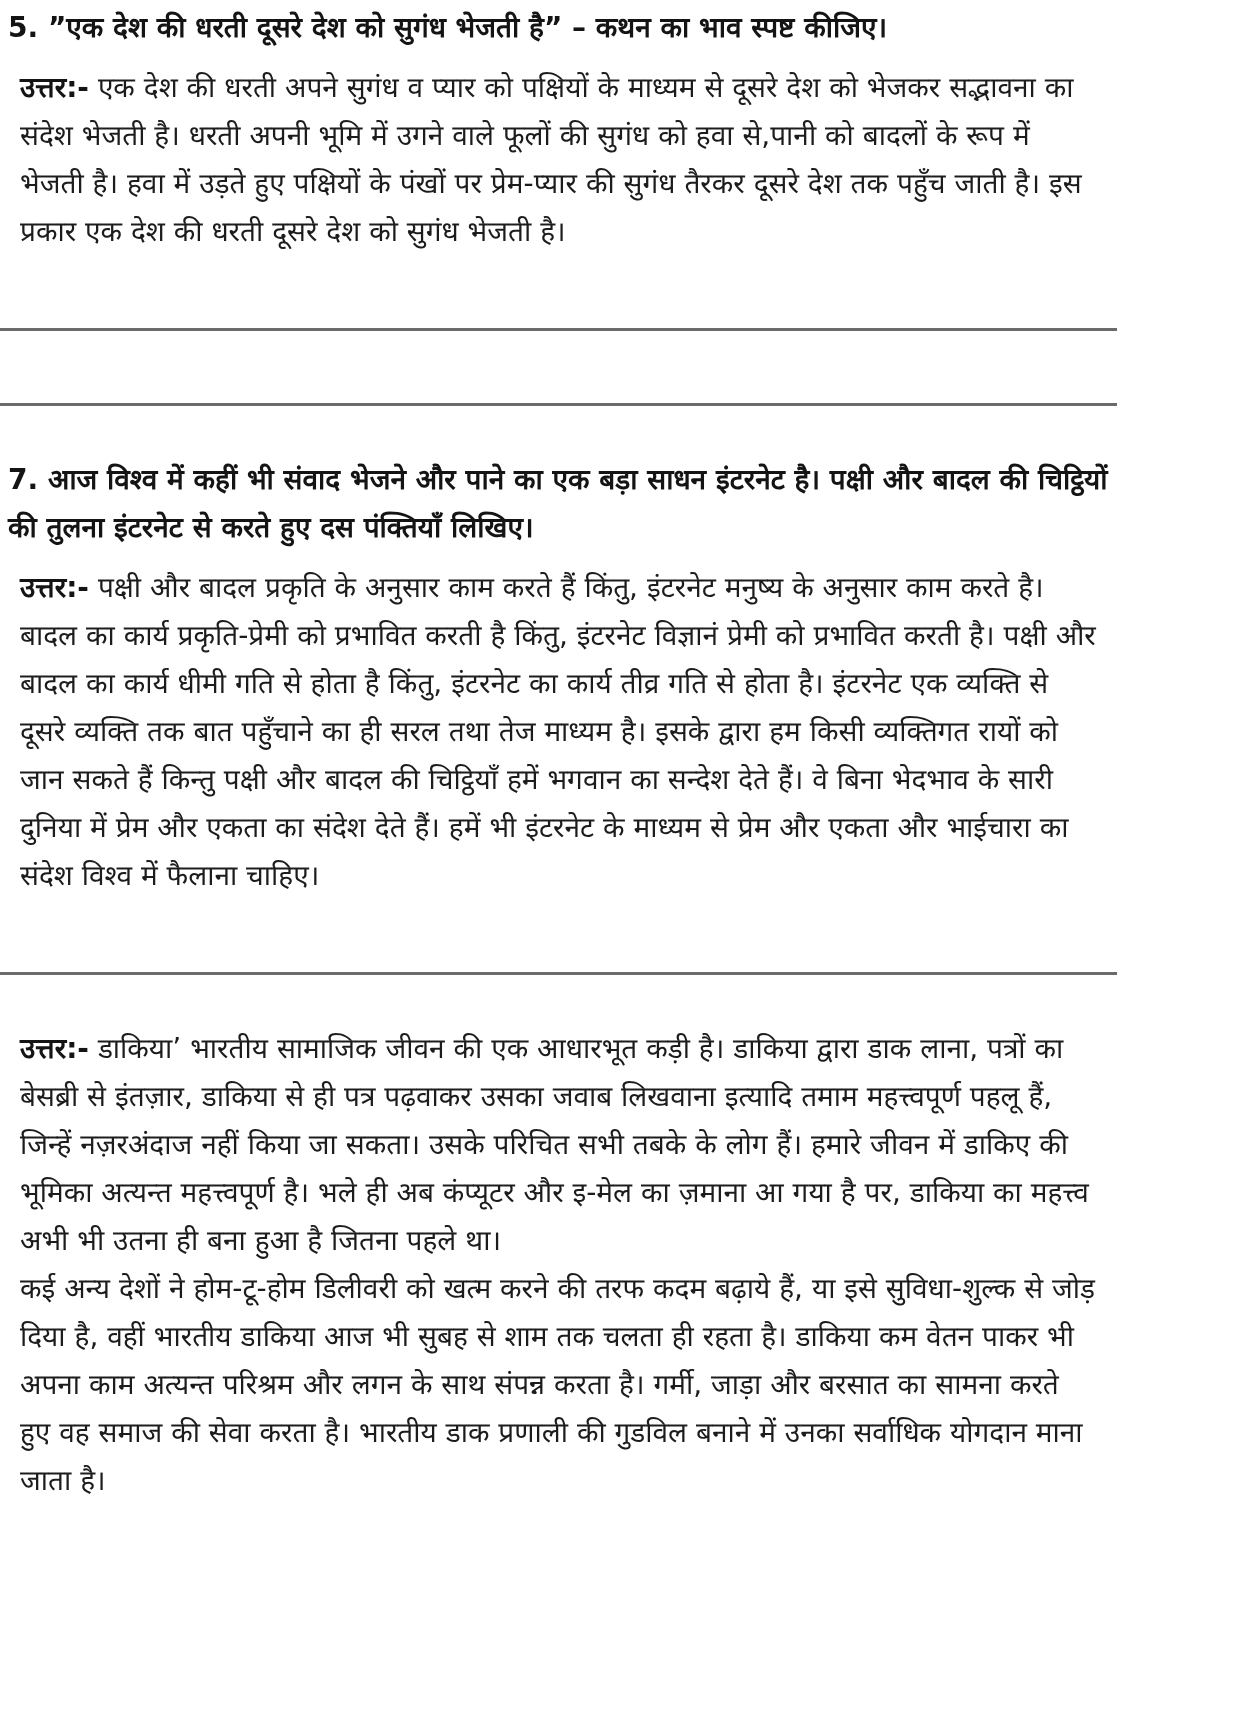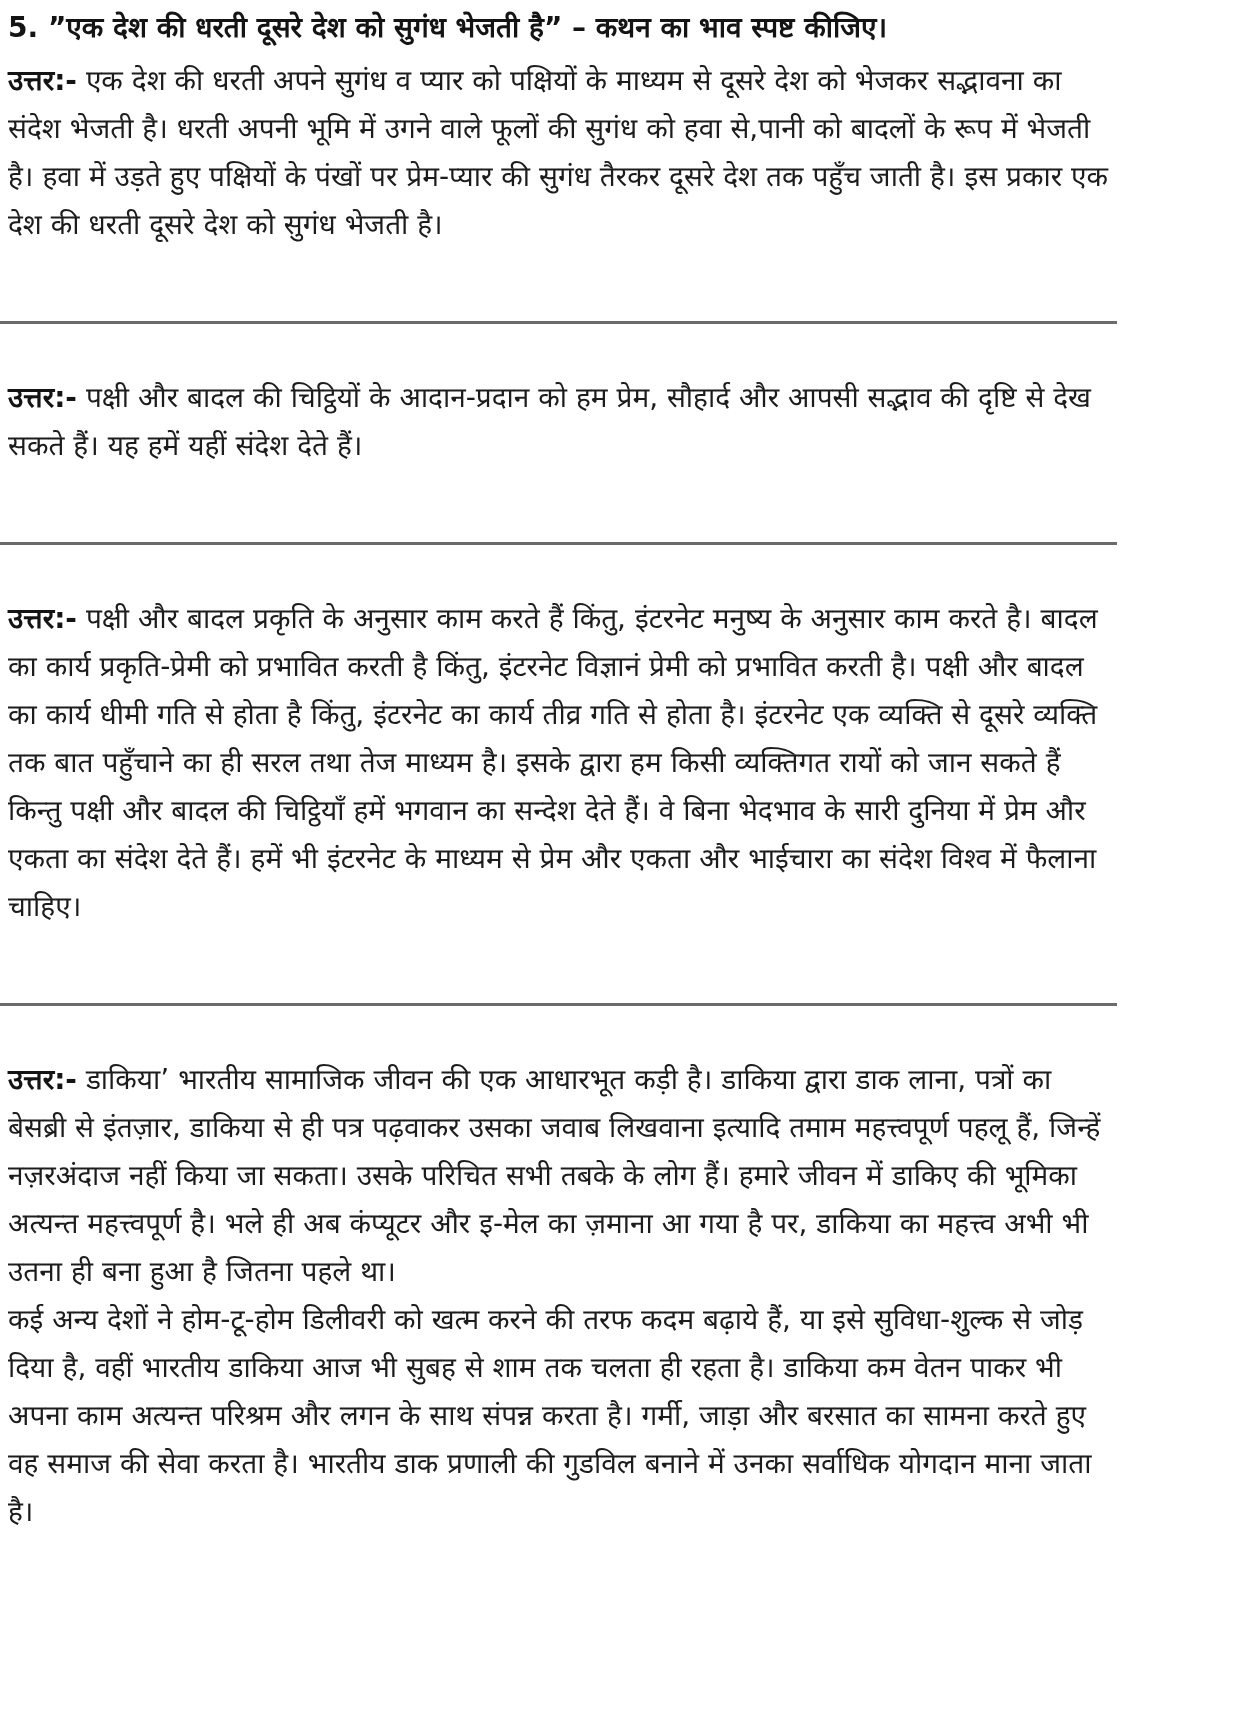--- a/index.html
+++ b/index.html
@@ -21,21 +21,21 @@
     font-size: 28px;
     font-weight: 700;
     line-height: 48px;
     margin: 0 0 5px 0;
     color: #141414;
   }
   .answer {
     font-size: 28px;
     font-weight: 400;
     line-height: 48px;
-    margin: 0;
+    margin: 12px;
     color: #1c1c1c;
   }
   .answer-label {
     font-weight: 700;
     color: #141414;
   }
   .answer-text {
     white-space: pre-line;
   }
   .divider {
@@ -51,26 +51,26 @@
 <div class="page">
 
   <section class="qa-block">
     <h2 class="question"><span>5.</span> <span>”एक देश की धरती दूसरे देश को सुगंध भेजती है” – कथन का भाव स्पष्ट कीजिए।</span></h2>
     <p class="answer"><span class="answer-label">उत्तर:-</span> <span class="answer-text">एक देश की धरती अपने सुगंध व प्यार को पक्षियों के माध्यम से दूसरे देश को भेजकर सद्भावना का संदेश भेजती है। धरती अपनी भूमि में उगने वाले फूलों की सुगंध को हवा से,पानी को बादलों के रूप में भेजती है। हवा में उड़ते हुए पक्षियों के पंखों पर प्रेम-प्यार की सुगंध तैरकर दूसरे देश तक पहुँच जाती है। इस प्रकार एक देश की धरती दूसरे देश को सुगंध भेजती है।</span></p>
   </section>
 
   <hr class="divider">
 
   <section class="qa-block">
-    <p class="answer"><span class="answer-label">उत्तर:-</span> <span class="answer-text">पक्षी और बादल की चिट्ठियों के आदान-प्रदान को हम प्रेम, सौहार्द और आपसी सद्भाव की दृष्टि से देख सकते हैं। यह हमें यहीं संदेश देते हैं।</span></p>
   </section>
 
   <hr class="divider">
 
   <section class="qa-block">
+    <h2 class="question"><span>7.</span> <span>आज विश्व में कहीं भी संवाद भेजने और पाने का एक बड़ा साधन इंटरनेट है। पक्षी और बादल की चिट्ठियों की तुलना इंटरनेट से करते हुए दस पंक्तियाँ लिखिए।</span></h2>
     <p class="answer"><span class="answer-label">उत्तर:-</span> <span class="answer-text">पक्षी और बादल प्रकृति के अनुसार काम करते हैं किंतु, इंटरनेट मनुष्य के अनुसार काम करते है। बादल का कार्य प्रकृति-प्रेमी को प्रभावित करती है किंतु, इंटरनेट विज्ञानं प्रेमी को प्रभावित करती है। पक्षी और बादल का कार्य धीमी गति से होता है किंतु, इंटरनेट का कार्य तीव्र गति से होता है। इंटरनेट एक व्यक्ति से दूसरे व्यक्ति तक बात पहुँचाने का ही सरल तथा तेज माध्यम है। इसके द्वारा हम किसी व्यक्तिगत रायों को जान सकते हैं किन्तु पक्षी और बादल की चिट्ठियाँ हमें भगवान का सन्देश देते हैं। वे बिना भेदभाव के सारी दुनिया में प्रेम और एकता का संदेश देते हैं। हमें भी इंटरनेट के माध्यम से प्रेम और एकता और भाईचारा का संदेश विश्व में फैलाना चाहिए।</span></p>
   </section>
 
   <hr class="divider">
 
   <section class="qa-block">
     <p class="answer"><span class="answer-label">उत्तर:-</span> <span class="answer-text">डाकिया’ भारतीय सामाजिक जीवन की एक आधारभूत कड़ी है। डाकिया द्वारा डाक लाना, पत्रों का बेसब्री से इंतज़ार, डाकिया से ही पत्र पढ़वाकर उसका जवाब लिखवाना इत्यादि तमाम महत्त्वपूर्ण पहलू हैं, जिन्हें नज़रअंदाज नहीं किया जा सकता। उसके परिचित सभी तबके के लोग हैं। हमारे जीवन में डाकिए की भूमिका अत्यन्त महत्त्वपूर्ण है। भले ही अब कंप्यूटर और इ-मेल का ज़माना आ गया है पर, डाकिया का महत्त्व अभी भी उतना ही बना हुआ है जितना पहले था।
 कई अन्य देशों ने होम-टू-होम डिलीवरी को खत्म करने की तरफ कदम बढ़ाये हैं, या इसे सुविधा-शुल्क से जोड़ दिया है, वहीं भारतीय डाकिया आज भी सुबह से शाम तक चलता ही रहता है। डाकिया कम वेतन पाकर भी अपना काम अत्यन्त परिश्रम और लगन के साथ संपन्न करता है। गर्मी, जाड़ा और बरसात का सामना करते हुए वह समाज की सेवा करता है। भारतीय डाक प्रणाली की गुडविल बनाने में उनका सर्वाधिक योगदान माना जाता है।</span></p>
   </section>
 

